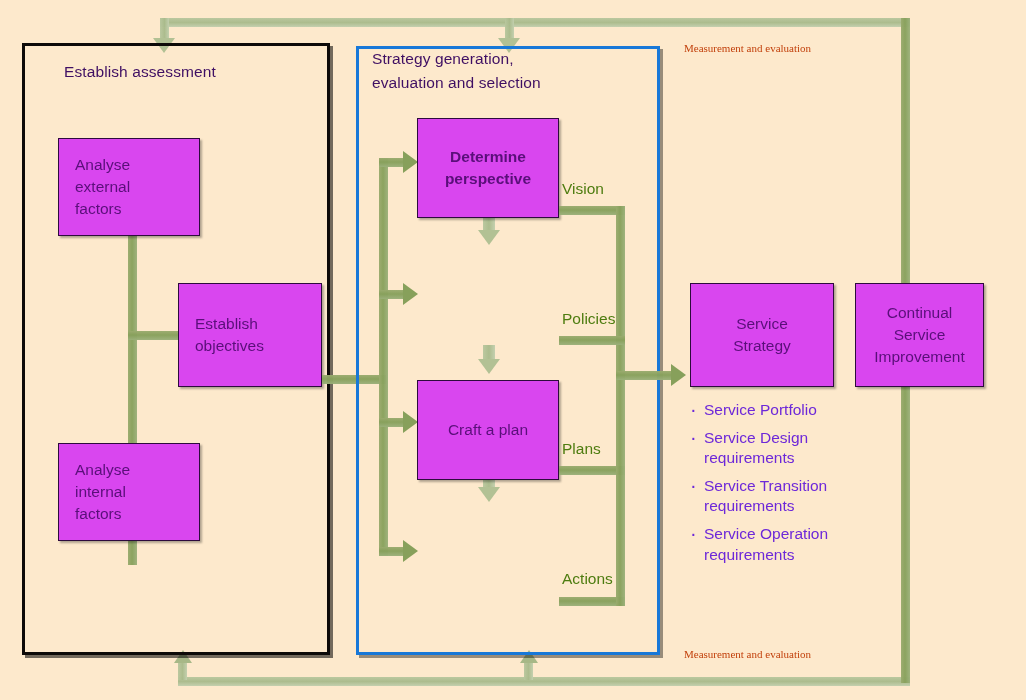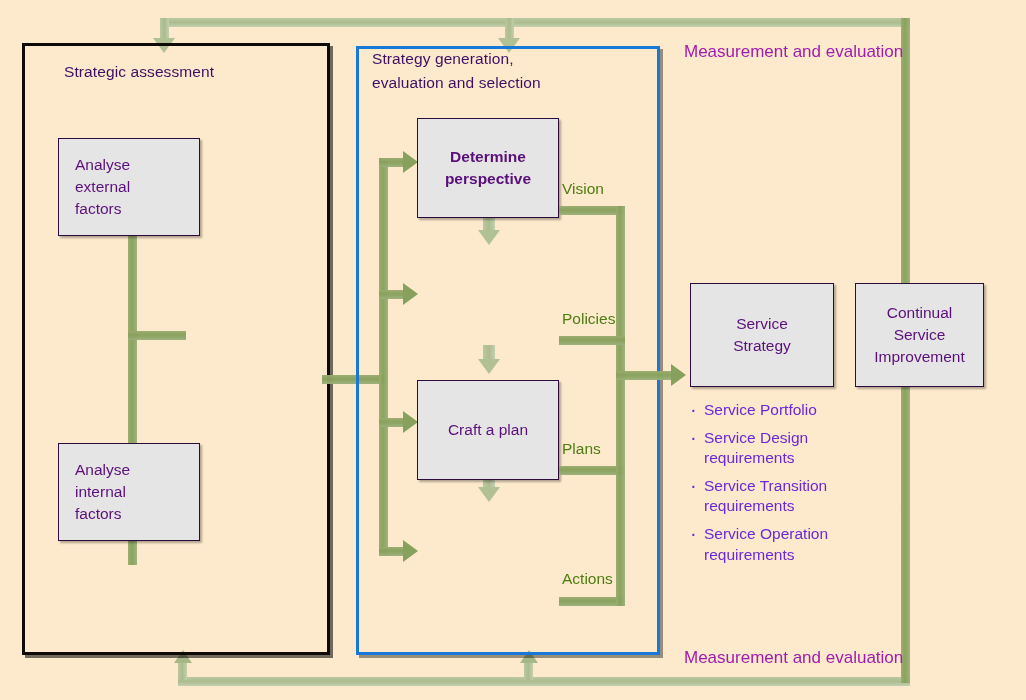--- a/index.html
+++ b/index.html
@@ -35,21 +35,21 @@
     color: #3f0f63;
     font-size: 15.5px;
     line-height: 1.55;
     white-space: pre-line;
     letter-spacing: 0.1px;
   }
 
   
   .nbox {
     position: absolute;
-    background: #e5e5e5;
+    background: #d946ef;
     border: 1.6px solid #2d0b3d;
     box-sizing: border-box;
     display: flex;
     align-items: center;
     justify-content: center;
     text-align: center;
     color: #5a0f7a;
     font-size: 15.5px;
     line-height: 1.42;
     white-space: pre-line;
@@ -107,23 +107,24 @@
     position: absolute;
     color: #4d7c0f;
     font-size: 15.5px;
     white-space: nowrap;
     z-index: 6;
   }
 
   
   .meas {
     position: absolute;
-    color: #a21caf;
-    font-size: 17px;
+    color: #c2410c;
+    font-size: 11px;
     white-space: nowrap;
+    font-family: Liberation Serif, serif;
   }
 
   
   .bullets {
     position: absolute;
     color: #6d28d9;
     font-size: 15.5px;
     line-height: 1.33;
   }
   .bullets .bi {
@@ -159,29 +160,31 @@
   <div class="gseg pale" style="left:178px; top:677px; width:732px; height:9px;"></div>
   <div class="gseg pale v" style="left:178px; top:662px; width:9px; height:18px;"></div>
   <div class="arrow up" style="left:174px; top:650px;"></div>
 
   <div class="gseg pale v" style="left:524px; top:662px; width:9px; height:18px;"></div>
   <div class="arrow up" style="left:520px; top:650px;"></div>
 
   <div class="gseg v" style="left:901px; top:378px; width:9px; height:305px;"></div>
 
   <div class="panel panel-dark" style="left:22px; top:43px; width:308px; height:612px;"></div>
-  <div class="panel-title" style="left:64px; top:60px; width:250px;">Strategic assessment</div>
+  <div class="panel-title" style="left:64px; top:60px; width:250px;">Establish assessment</div>
 
   <div class="gseg v" style="left:128px; top:235px; width:9px; height:330px;"></div>
   <div class="gseg" style="left:128px; top:331px; width:58px; height:9px;"></div>
 
   <div class="nbox left-align" style="left:58px; top:138px; width:142px; height:98px;">Analyse
 external
 factors</div>
 
+  <div class="nbox left-align" style="left:178px; top:283px; width:144px; height:104px;">Establish
+objectives</div>
 
   <div class="nbox left-align" style="left:58px; top:443px; width:142px; height:98px;">Analyse
 internal
 factors</div>
 
   <div class="gseg" style="left:322px; top:375px; width:64px; height:9px;"></div>
 
   <div class="panel panel-blue" style="left:356px; top:46px; width:304px; height:609px;"></div>
   <div class="panel-title" style="left:372px; top:47px; width:280px;">Strategy generation,
 evaluation and selection</div>

